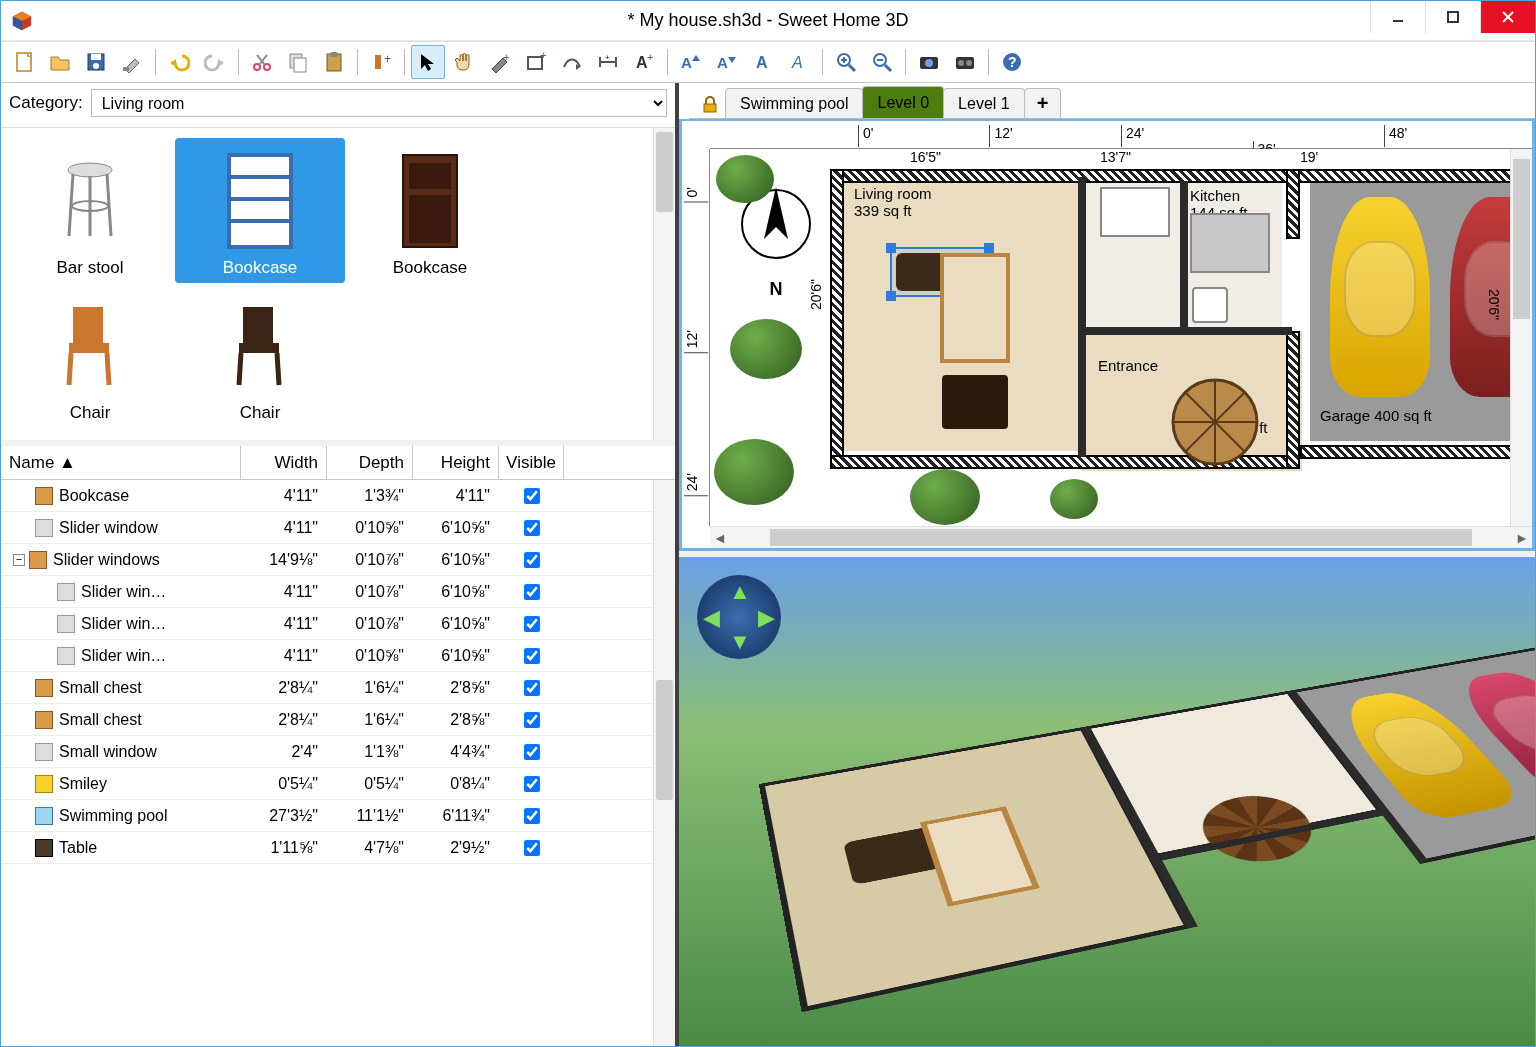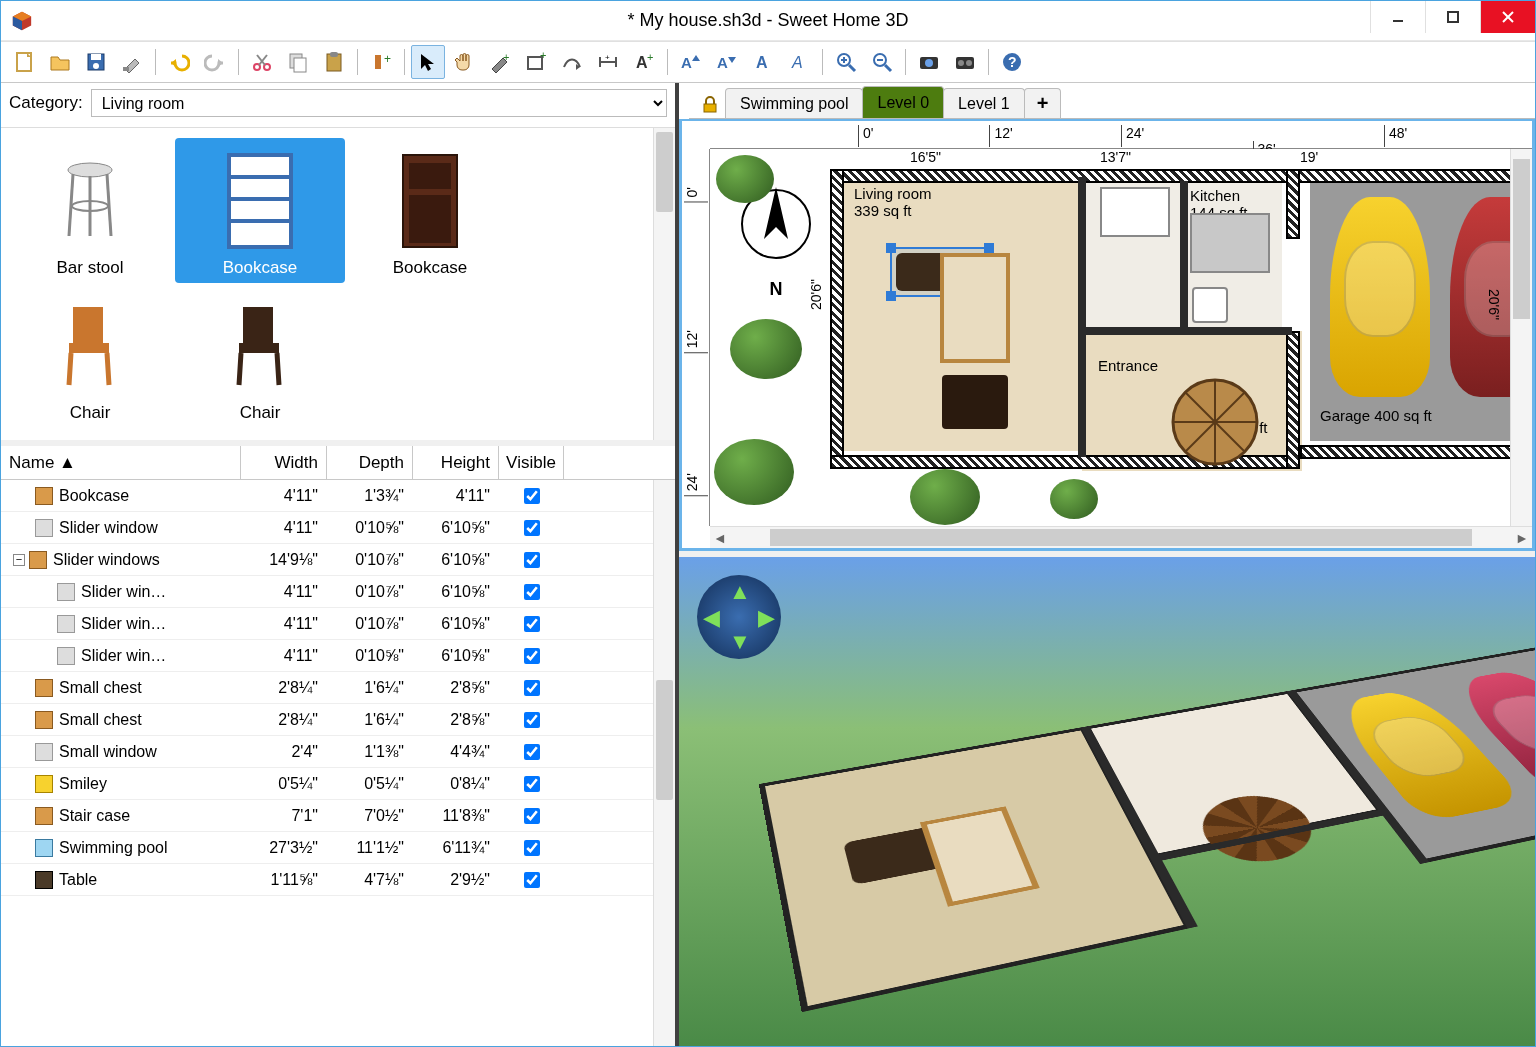--- a/index.html
+++ b/index.html
@@ -509,32 +509,20 @@
               </div>
               <div class="cell c-w">0'5¼"</div>
               <div class="cell c-d">0'5¼"</div>
               <div class="cell c-h">0'8¼"</div>
               <div class="cell c-v">
                 <input type="checkbox" checked="" style="">
               </div>
             </div>
             <div class="ft-row">
               <div class="cell c-name" style="padding-left:34px">
-                <span class="row-icon orange"></span>
-                <span>Stair case</span>
-              </div>
-              <div class="cell c-w">7'1"</div>
-              <div class="cell c-d">7'0½"</div>
-              <div class="cell c-h">11'8⅜"</div>
-              <div class="cell c-v">
-                <input type="checkbox" checked="" style="">
-              </div>
-            </div>
-            <div class="ft-row">
-              <div class="cell c-name" style="padding-left:34px">
                 <span class="row-icon blue"></span>
                 <span>Swimming pool</span>
               </div>
               <div class="cell c-w">27'3½"</div>
               <div class="cell c-d">11'1½"</div>
               <div class="cell c-h">6'11¾"</div>
               <div class="cell c-v">
                 <input type="checkbox" checked="" style="">
               </div>
             </div>

